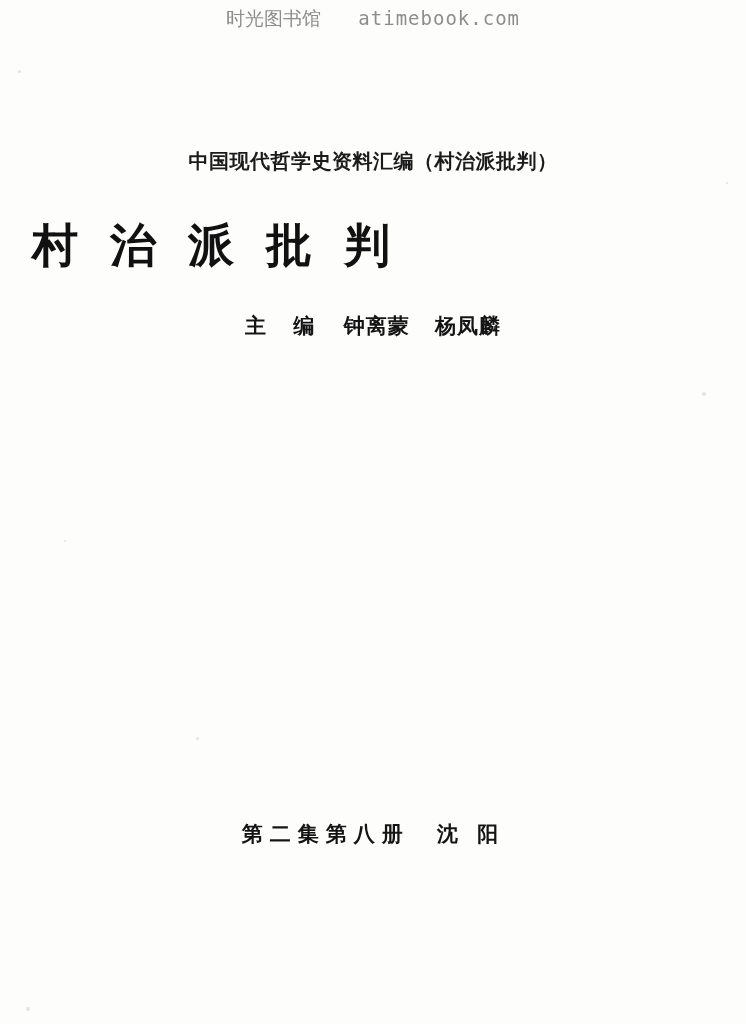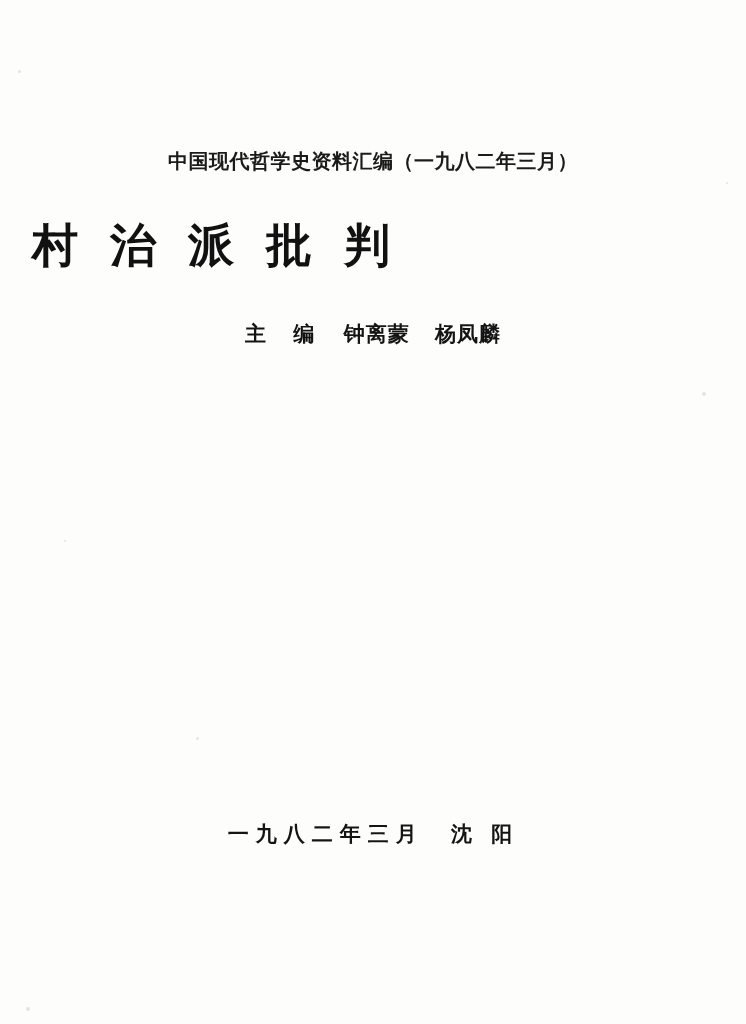--- a/index.html
+++ b/index.html
@@ -67,21 +67,21 @@
     font-family: "DejaVu Serif", serif;
     font-size: 46px;
     font-weight: 700;
     color: #111111;
     letter-spacing: 32px;
     text-indent: 32px;
   }
 
   .editors {
     position: absolute;
-    top: 320px;
+    top: 312px;
     left: 0;
     width: 100%;
     text-align: center;
     font-family: "DejaVu Serif", serif;
     font-size: 21px;
     font-weight: 700;
     color: #141414;
   }
   .editors .role {
     letter-spacing: 10px;
@@ -117,29 +117,34 @@
 
 <div class="page">
 
   <div class="speckle" style="left:18px;  top:70px;  width:3px; height:3px;"></div>
   <div class="speckle" style="left:702px; top:392px; width:4px; height:4px;"></div>
   <div class="speckle" style="left:196px; top:737px; width:3px; height:3px;"></div>
   <div class="speckle" style="left:26px;  top:1007px;width:4px; height:4px;"></div>
   <div class="speckle" style="left:726px; top:182px; width:2px; height:2px;"></div>
   <div class="speckle" style="left:64px;  top:540px; width:2px; height:2px;"></div>
 
+  <div class="watermark">
+    <span class="cn">时光图书馆</span>
+    <span>&nbsp;</span>
+    <span>atimebook.com</span>
+  </div>
 
-  <div class="series-line">中国现代哲学史资料汇编（一九八二年三月）</div>
+  <div class="series-line">中国现代哲学史资料汇编（村治派批判）</div>
 
   <div class="main-title">村治派批判</div>
 
   <div class="editors">
     <span class="role">主  编</span>
     <span class="name">钟离蒙</span>
     <span class="name">杨凤麟</span>
   </div>
 
   <div class="imprint">
-    <span class="date">一九八二年三月</span>
+    <span class="date">第二集第八册</span>
     <span class="place">沈 阳</span>
   </div>
 
 </div>
 
 </body></html>

